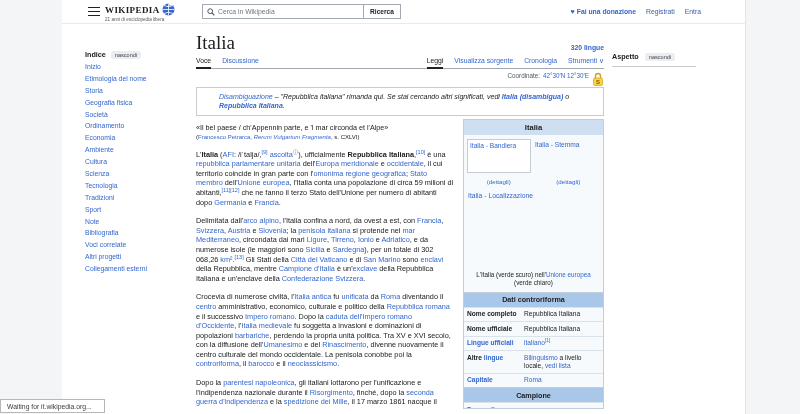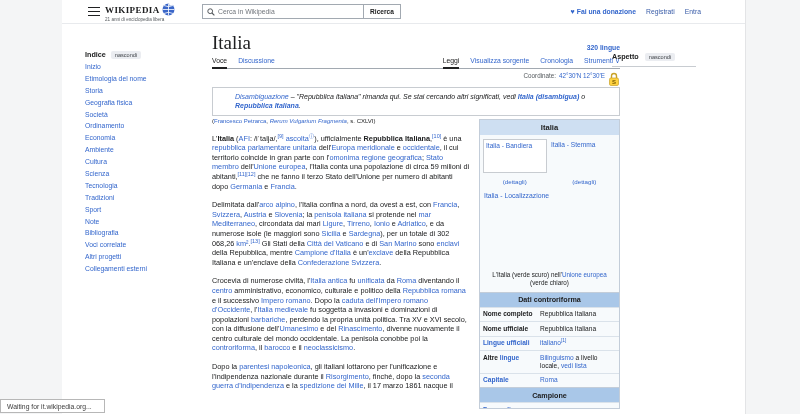--- a/index.html
+++ b/index.html
@@ -33,21 +33,21 @@
   #toc{position:absolute;left:23px;top:50px;width:106px;font-size:6.8px;}
   #toc .tochead{display:flex;align-items:center;gap:5px;margin-bottom:5px;}
   #toc .tochead b{font-size:7.2px;}
   .pill{font-size:5.6px;color:#3f4348;background:#ebedf1;border-radius:2px;padding:1px 4px;cursor:pointer;}
   #toc .item{color:#3366cc;margin-bottom:5.1px;line-height:6.8px;cursor:pointer;white-space:nowrap;}
   
   #aspetto{position:absolute;left:550px;top:52px;width:84px;}
   #aspetto .row{display:flex;align-items:center;gap:6px;padding-bottom:5px;border-bottom:1px solid #c8ccd1;}
   #aspetto b{font-size:7.2px;}
   
-  #main{position:absolute;left:150px;top:28px;width:408px;}
+  #main{position:absolute;left:134px;top:28px;width:408px;}
   #titlerow{display:flex;align-items:flex-end;justify-content:space-between;margin-top:5px;}
   #pagetitle{font-family:"Liberation Serif","DejaVu Serif",serif;font-size:19px;line-height:20px;font-weight:normal;margin:0;}
   #langs{font-size:6.8px;font-weight:bold;color:#3366cc;cursor:pointer;padding-bottom:2px;}
   #tabbar{display:flex;justify-content:space-between;border-bottom:1px solid #a2a9b1;margin-top:4px;}
   .tabgroup{display:flex;gap:11px;}
   .tab{font-size:6.8px;color:#3366cc;padding-bottom:3px;cursor:pointer;white-space:nowrap;}
   .tabgroup .tab:first-child{color:#202122;border-bottom:2px solid #202122;margin-bottom:-1px;}
   #coordrow{display:flex;justify-content:flex-end;align-items:flex-start;gap:3px;margin-top:3px;height:14px;font-size:6.3px;}
   #coordlabel{color:#54595d;}
   #coordval{color:#3366cc;cursor:pointer;}
@@ -235,20 +235,21 @@
           <div class="lbl"><span class="sg-lb">Capitale</span></div>
           <div class="val"><span class="sg-l">Roma</span></div>
         </div>
         </div>
       <div class="ib-section">Campione</div>
       <div id="ib-partial" class="ib-row">
         <div class="lbl"><span class="sg-lb">Forma di governo</span></div>
       </div>
     </div>
 
+    <div id="quote"><span>«Il bel paese / ch'Appennin parte, e 'l mar circonda et l'Alpe»</span></div>
     <div id="quoteattr"><span>(</span><span class="sg-l">Francesco Petrarca</span><span>, </span><span class="sg-li">Rerum Vulgarium Fragmenta</span><span>, s. CXLVI)</span></div>
 
     <div>
 
     <div class="para"><span>L'</span><span class="sg-b">Italia</span><span> (</span><span class="sg-l">AFI</span><span>: /iˈtalja/,</span><span class="sg-s">[9]</span><span> </span><span class="sg-l">ascolta</span><span class="sg-s">ⓘ</span><span>), ufficialmente </span><span class="sg-b">Repubblica Italiana</span><span>,</span><span class="sg-s">[10]</span><span> è una </span><span class="sg-l">repubblica parlamentare unitaria</span><span> dell'</span><span class="sg-l">Europa meridionale</span><span> e </span><span class="sg-l">occidentale</span><span>, il cui territorio coincide in gran parte con l'</span><span class="sg-l">omonima regione geografica</span><span>; </span><span class="sg-l">Stato membro</span><span> dell'</span><span class="sg-l">Unione europea</span><span>, l'Italia conta una popolazione di circa 59 milioni di abitanti,</span><span class="sg-s">[11][12]</span><span> che ne fanno il terzo Stato dell'Unione per numero di abitanti dopo </span><span class="sg-l">Germania</span><span> e </span><span class="sg-l">Francia</span><span>.</span></div>
         <div class="para"><span>Delimitata dall'</span><span class="sg-l">arco alpino</span><span>, l'Italia confina a nord, da ovest a est, con </span><span class="sg-l">Francia</span><span>, </span><span class="sg-l">Svizzera</span><span>, </span><span class="sg-l">Austria</span><span> e </span><span class="sg-l">Slovenia</span><span>; la </span><span class="sg-l">penisola italiana</span><span> si protende nel </span><span class="sg-l">mar Mediterraneo</span><span>, circondata dai mari </span><span class="sg-l">Ligure</span><span>, </span><span class="sg-l">Tirreno</span><span>, </span><span class="sg-l">Ionio</span><span> e </span><span class="sg-l">Adriatico</span><span>, e da numerose isole (le maggiori sono </span><span class="sg-l">Sicilia</span><span> e </span><span class="sg-l">Sardegna</span><span>), per un totale di 302 068,26 </span><span class="sg-l">km²</span><span>.</span><span class="sg-s">[13]</span><span> Gli Stati della </span><span class="sg-l">Città del Vaticano</span><span> e di </span><span class="sg-l">San Marino</span><span> sono </span><span class="sg-l">enclavi</span><span> della Repubblica, mentre </span><span class="sg-l">Campione d'Italia</span><span> è un'</span><span class="sg-l">exclave</span><span> della Repubblica Italiana e un'enclave della </span><span class="sg-l">Confederazione Svizzera</span><span>.</span></div>
         <div class="para"><span>Crocevia di numerose civiltà, l'</span><span class="sg-l">Italia antica</span><span> fu </span><span class="sg-l">unificata</span><span> da </span><span class="sg-l">Roma</span><span> diventando il </span><span class="sg-l">centro</span><span> amministrativo, economico, culturale e politico della </span><span class="sg-l">Repubblica romana</span><span> e il successivo </span><span class="sg-l">Impero romano</span><span>. Dopo la </span><span class="sg-l">caduta dell'Impero romano d'Occidente</span><span>, l'</span><span class="sg-l">Italia medievale</span><span> fu soggetta a invasioni e dominazioni di popolazioni </span><span class="sg-l">barbariche</span><span>, perdendo la propria unità politica. Tra XV e XVI secolo, con la diffusione dell'</span><span class="sg-l">Umanesimo</span><span> e del </span><span class="sg-l">Rinascimento</span><span>, divenne nuovamente il centro culturale del mondo occidentale. La penisola conobbe poi la </span><span class="sg-l">controriforma</span><span>, il </span><span class="sg-l">barocco</span><span> e il </span><span class="sg-l">neoclassicismo</span><span>.</span></div>
         <div class="para"><span>Dopo la </span><span class="sg-l">parentesi napoleonica</span><span>, gli italiani lottarono per l'unificazione e l'indipendenza nazionale durante il </span><span class="sg-l">Risorgimento</span><span>, finché, dopo la </span><span class="sg-l">seconda guerra d'indipendenza</span><span> e la </span><span class="sg-l">spedizione dei Mille</span><span>, il 17 marzo 1861 nacque il</span></div>
       </div>
   </div>

